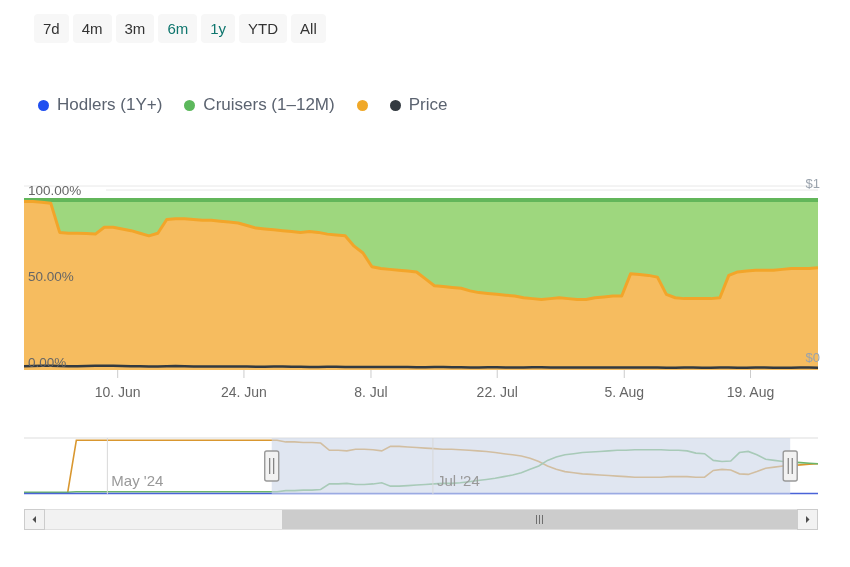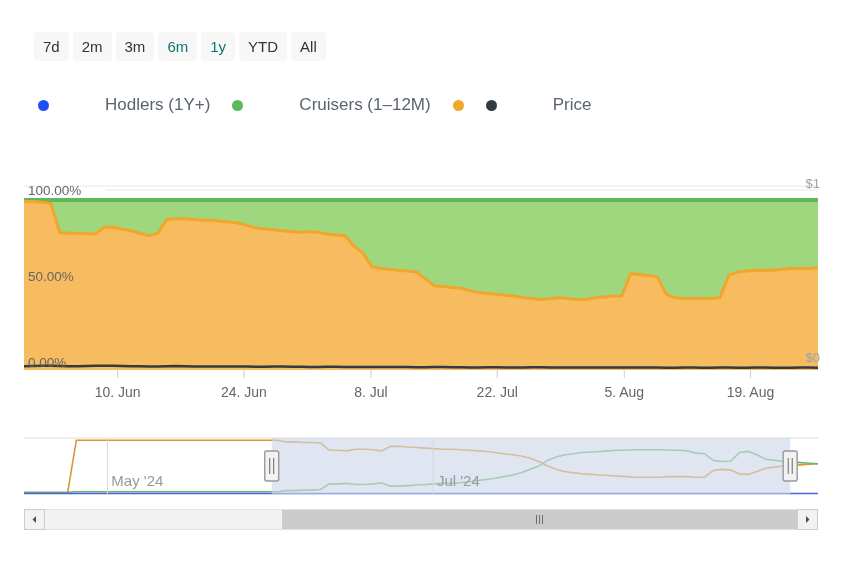--- a/index.html
+++ b/index.html
@@ -9,21 +9,21 @@
   body {
     width: 850px; height: 567px;
     font-family: "Liberation Sans", sans-serif;
     overflow: hidden;
     position: relative;
   }
 
   
   #range-selector {
     position: absolute;
-    left: 34px; top: 32px;
+    left: 34px; top: 14px;
     display: flex;
     align-items: center;
     gap: 4px;
   }
   .range-btn {
     background: #f7f7f7;
     border: none;
     border-radius: 4px;
     color: #333333;
     font-family: "Liberation Sans", sans-serif;
@@ -56,21 +56,20 @@
     width: 11px; height: 11px;
     border-radius: 50%;
     display: block;
     flex: 0 0 auto;
   }
   .legend-label {
     color: #5b6370;
     font-size: 17px;
     font-family: "Liberation Sans", sans-serif;
     white-space: nowrap;
-    margin-left: 48px;
   }
 
   
   #main-chart {
     position: absolute;
     left: 0; top: 160px;
     width: 850px; height: 260px;
   }
   #main-chart svg { display: block; }
 
@@ -151,21 +150,21 @@
     display: block;
     width: 1px; height: 9px;
     background: #6e6e6e;
   }
 </style>
 </head>
 <body>
 
 <div id="range-selector">
     <button class="range-btn">7d</button>
-    <button class="range-btn">2m</button>
+    <button class="range-btn">4m</button>
     <button class="range-btn">3m</button>
     <button class="range-btn disabled">6m</button>
     <button class="range-btn disabled">1y</button>
     <button class="range-btn">YTD</button>
     <button class="range-btn">All</button>
   </div>
 
 <div id="legend">
     <div class="legend-item">
       <span class="legend-dot" style="background: rgb(31, 79, 240);"></span>

